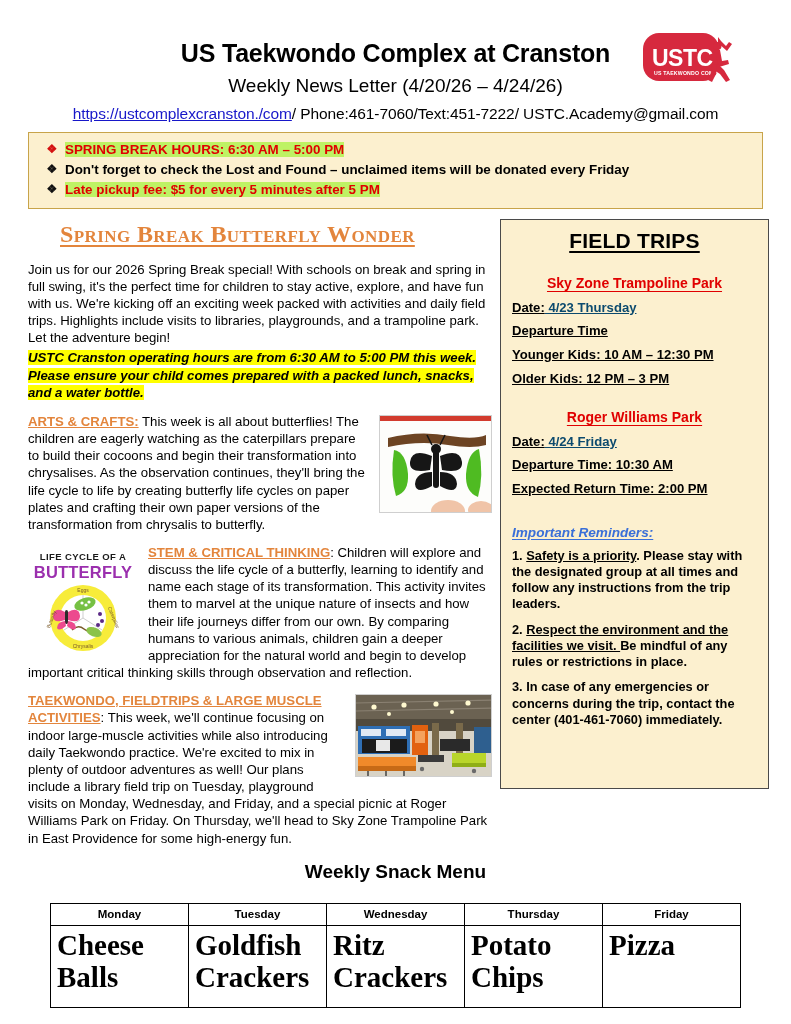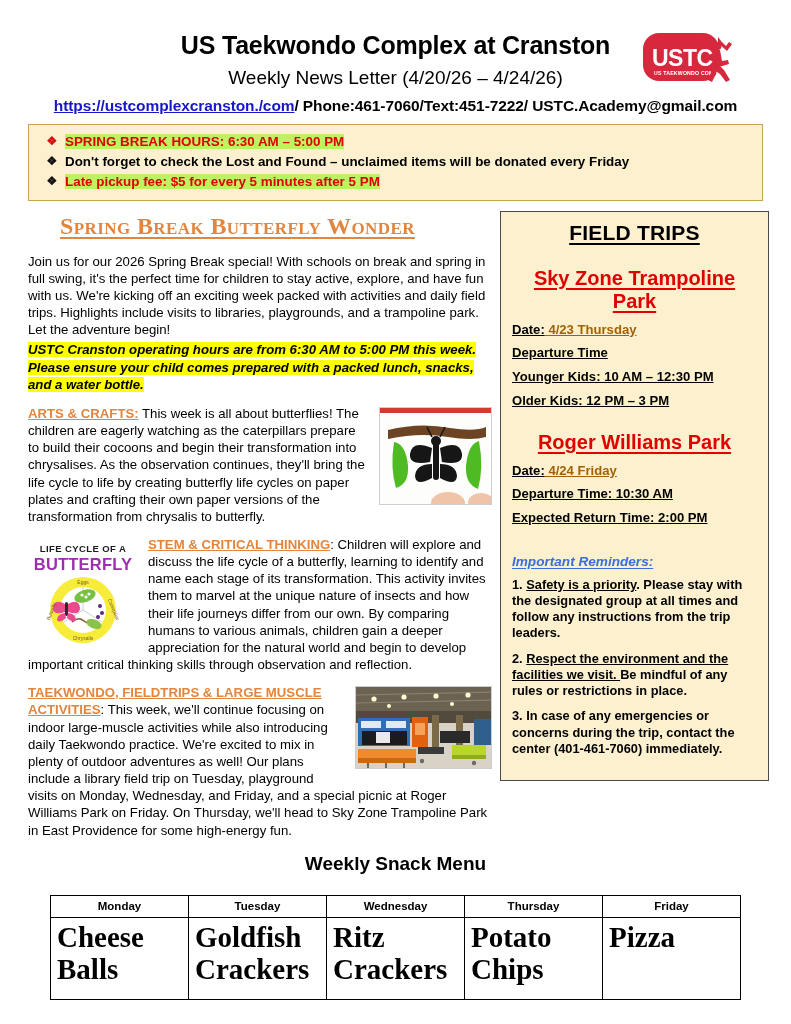--- a/index.html
+++ b/index.html
@@ -10,39 +10,39 @@
     background: #ffffff;
     font-family: "Liberation Sans", sans-serif;
     color: #000000;
     position: relative;
     overflow: hidden;
   }
 
   
   .header {
     position: relative;
-    padding-top: 32px;
+    padding-top: 40px;
     text-align: center;
   }
   .doc-title {
     font-size: 25px;
     font-weight: bold;
     letter-spacing: -0.2px;
     line-height: 1.1;
   }
   .doc-subtitle {
     font-size: 19px;
     font-weight: normal;
     margin-top: 8px;
     line-height: 1.1;
   }
   .contact-line {
     margin-top: 9px;
     font-size: 15.5px;
-    font-weight: bold;
+    font-weight: normal;
     letter-spacing: -0.1px;
   }
   .contact-link {
     color: #1717c9;
     text-decoration: underline;
   }
   .logo {
     position: absolute;
     right: 53px;
     top: 30px;
@@ -178,35 +178,35 @@
     font-size: 21px;
     font-weight: bold;
     text-decoration: underline;
     text-underline-offset: 3px;
     letter-spacing: 0.2px;
     margin-bottom: 6px;
   }
   .trip-name {
     text-align: center;
     color: #e00000;
-    font-size: 20px;
+    font-size: 14px;
     font-weight: bold;
     text-decoration: underline;
     text-underline-offset: 3px;
     margin-top: 22px;
     margin-bottom: 9px;
   }
   .trip-line {
     font-size: 13.1px;
     font-weight: bold;
     margin: 8px 0;
     line-height: 1.2;
   }
   .trip-line u { text-decoration: underline; }
-  .date-val { color: #a16207; text-decoration: underline; }
+  .date-val { color: #0c4a6e; text-decoration: underline; }
   .reminders-head {
     color: #3a6fd8;
     font-size: 13.6px;
     font-weight: bold;
     font-style: italic;
     text-decoration: underline;
     text-underline-offset: 2px;
     margin-top: 28px;
     margin-bottom: 8px;
   }

